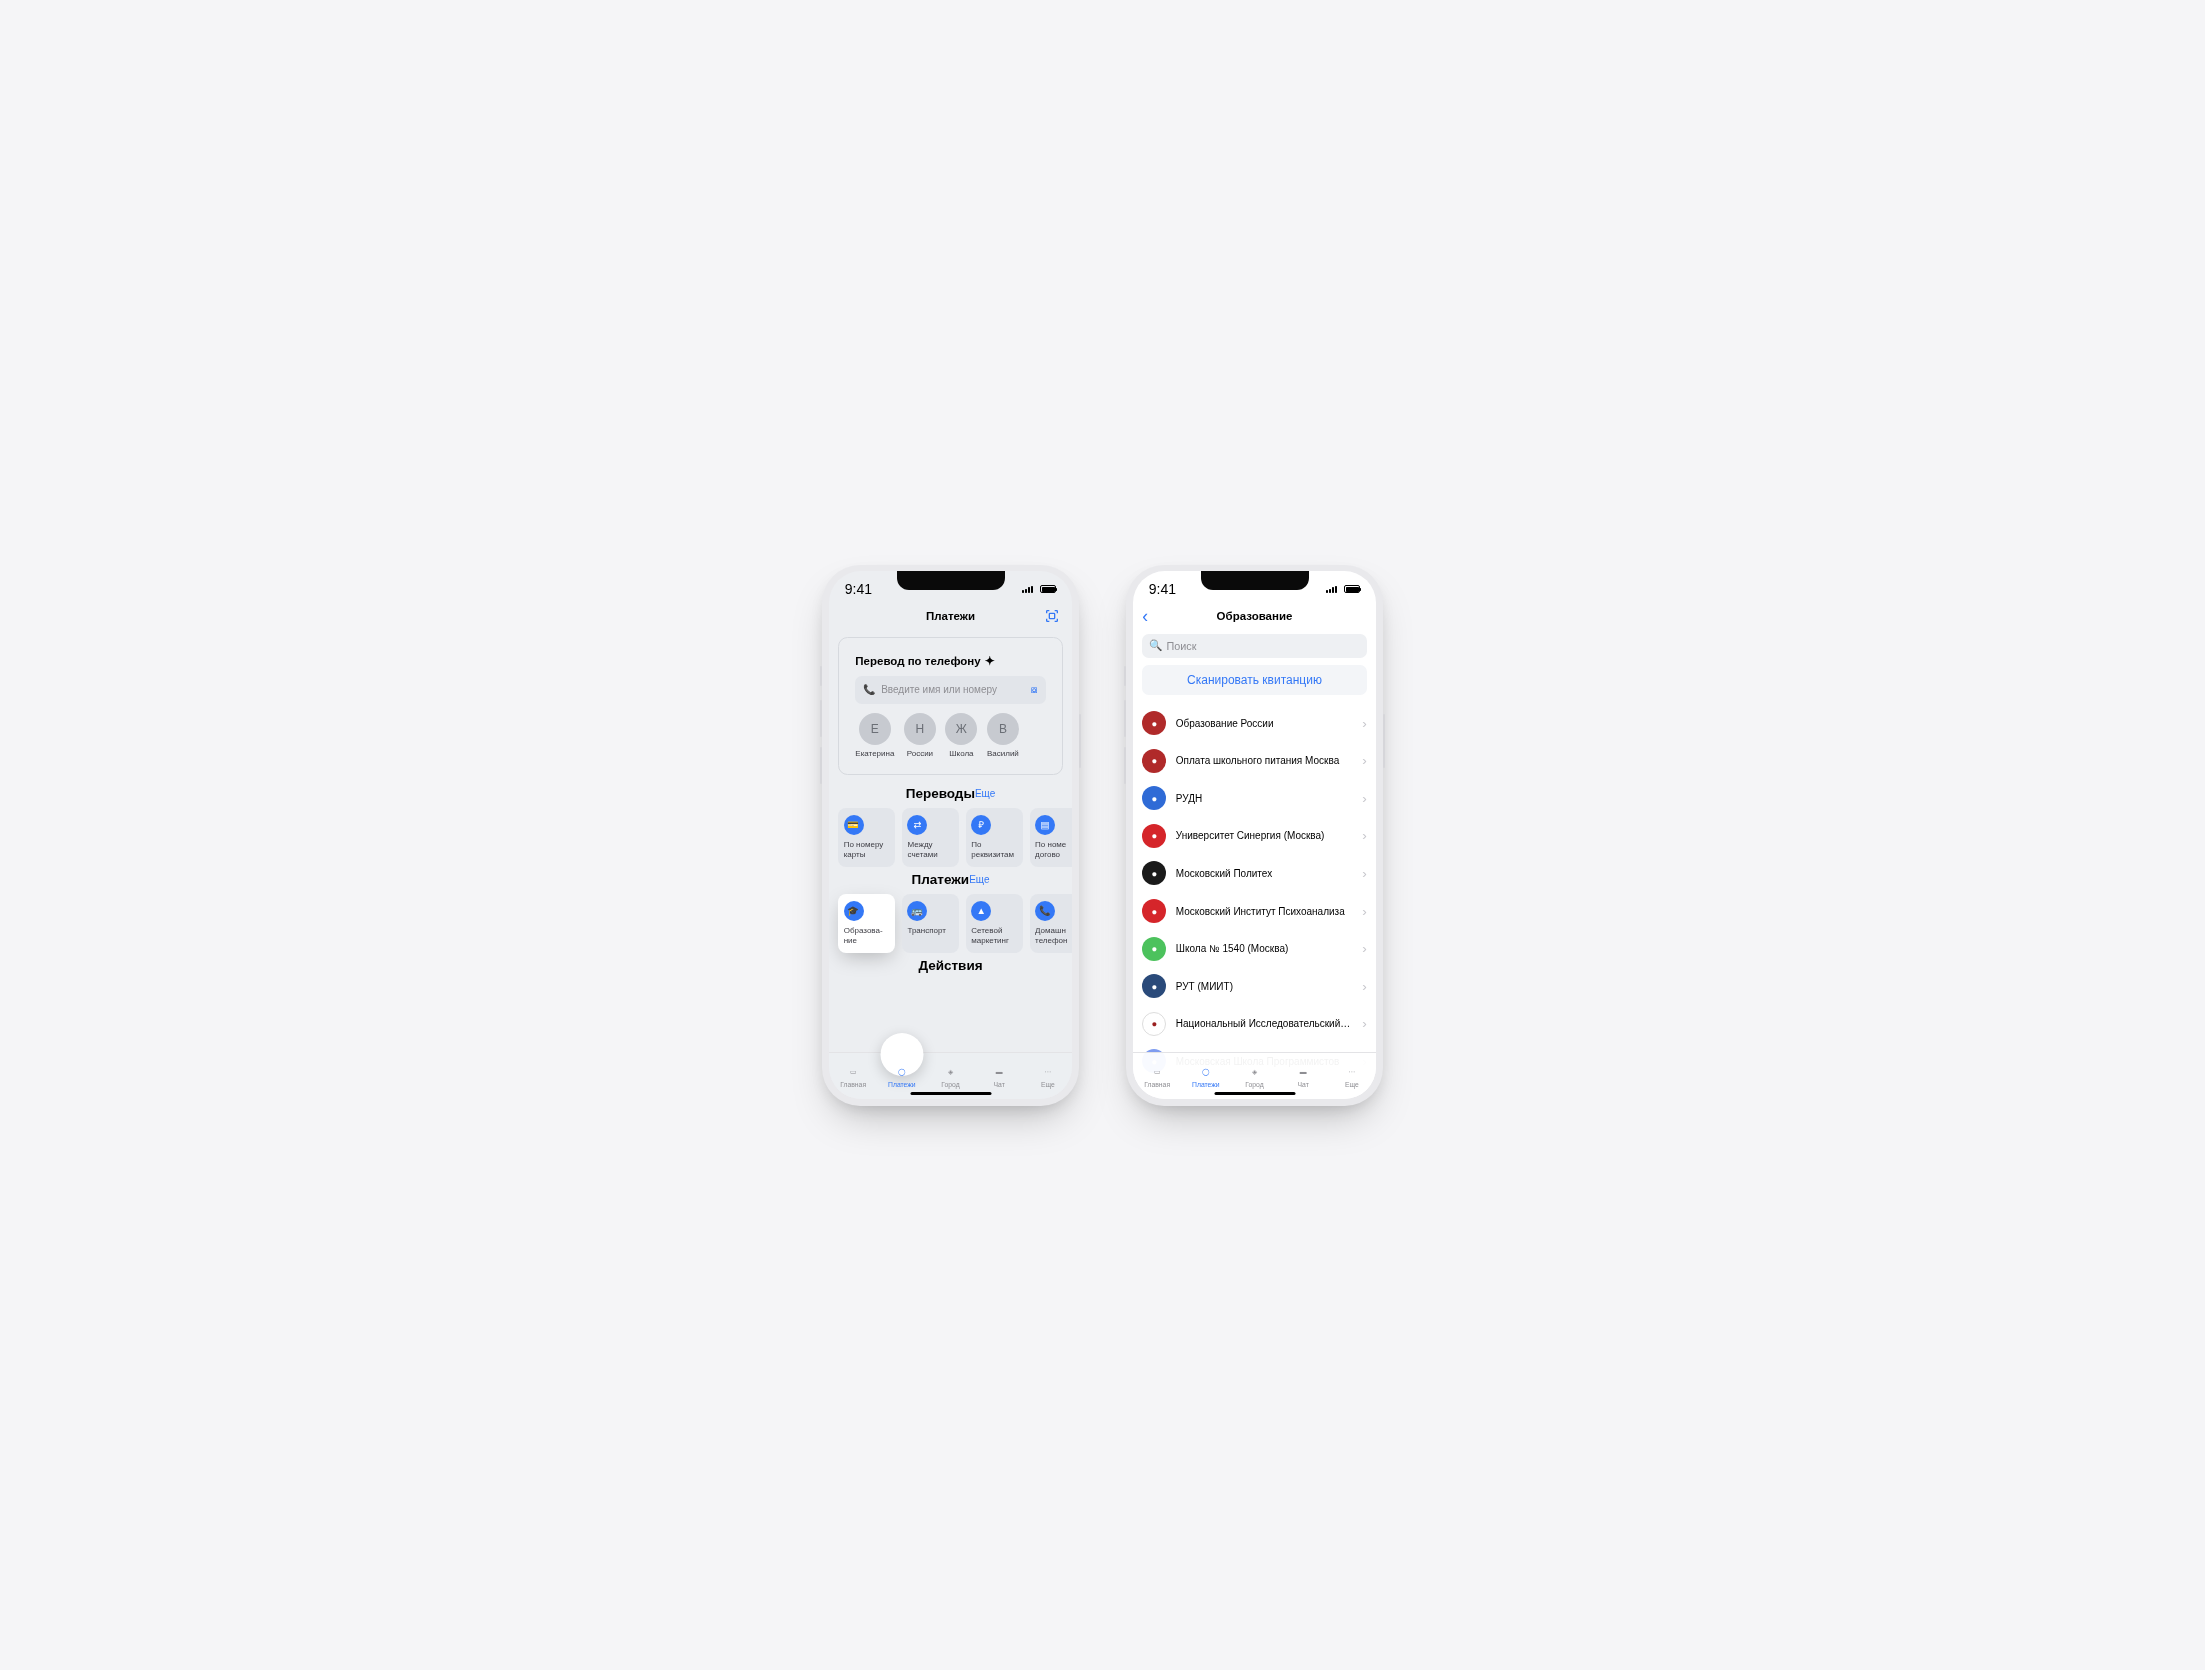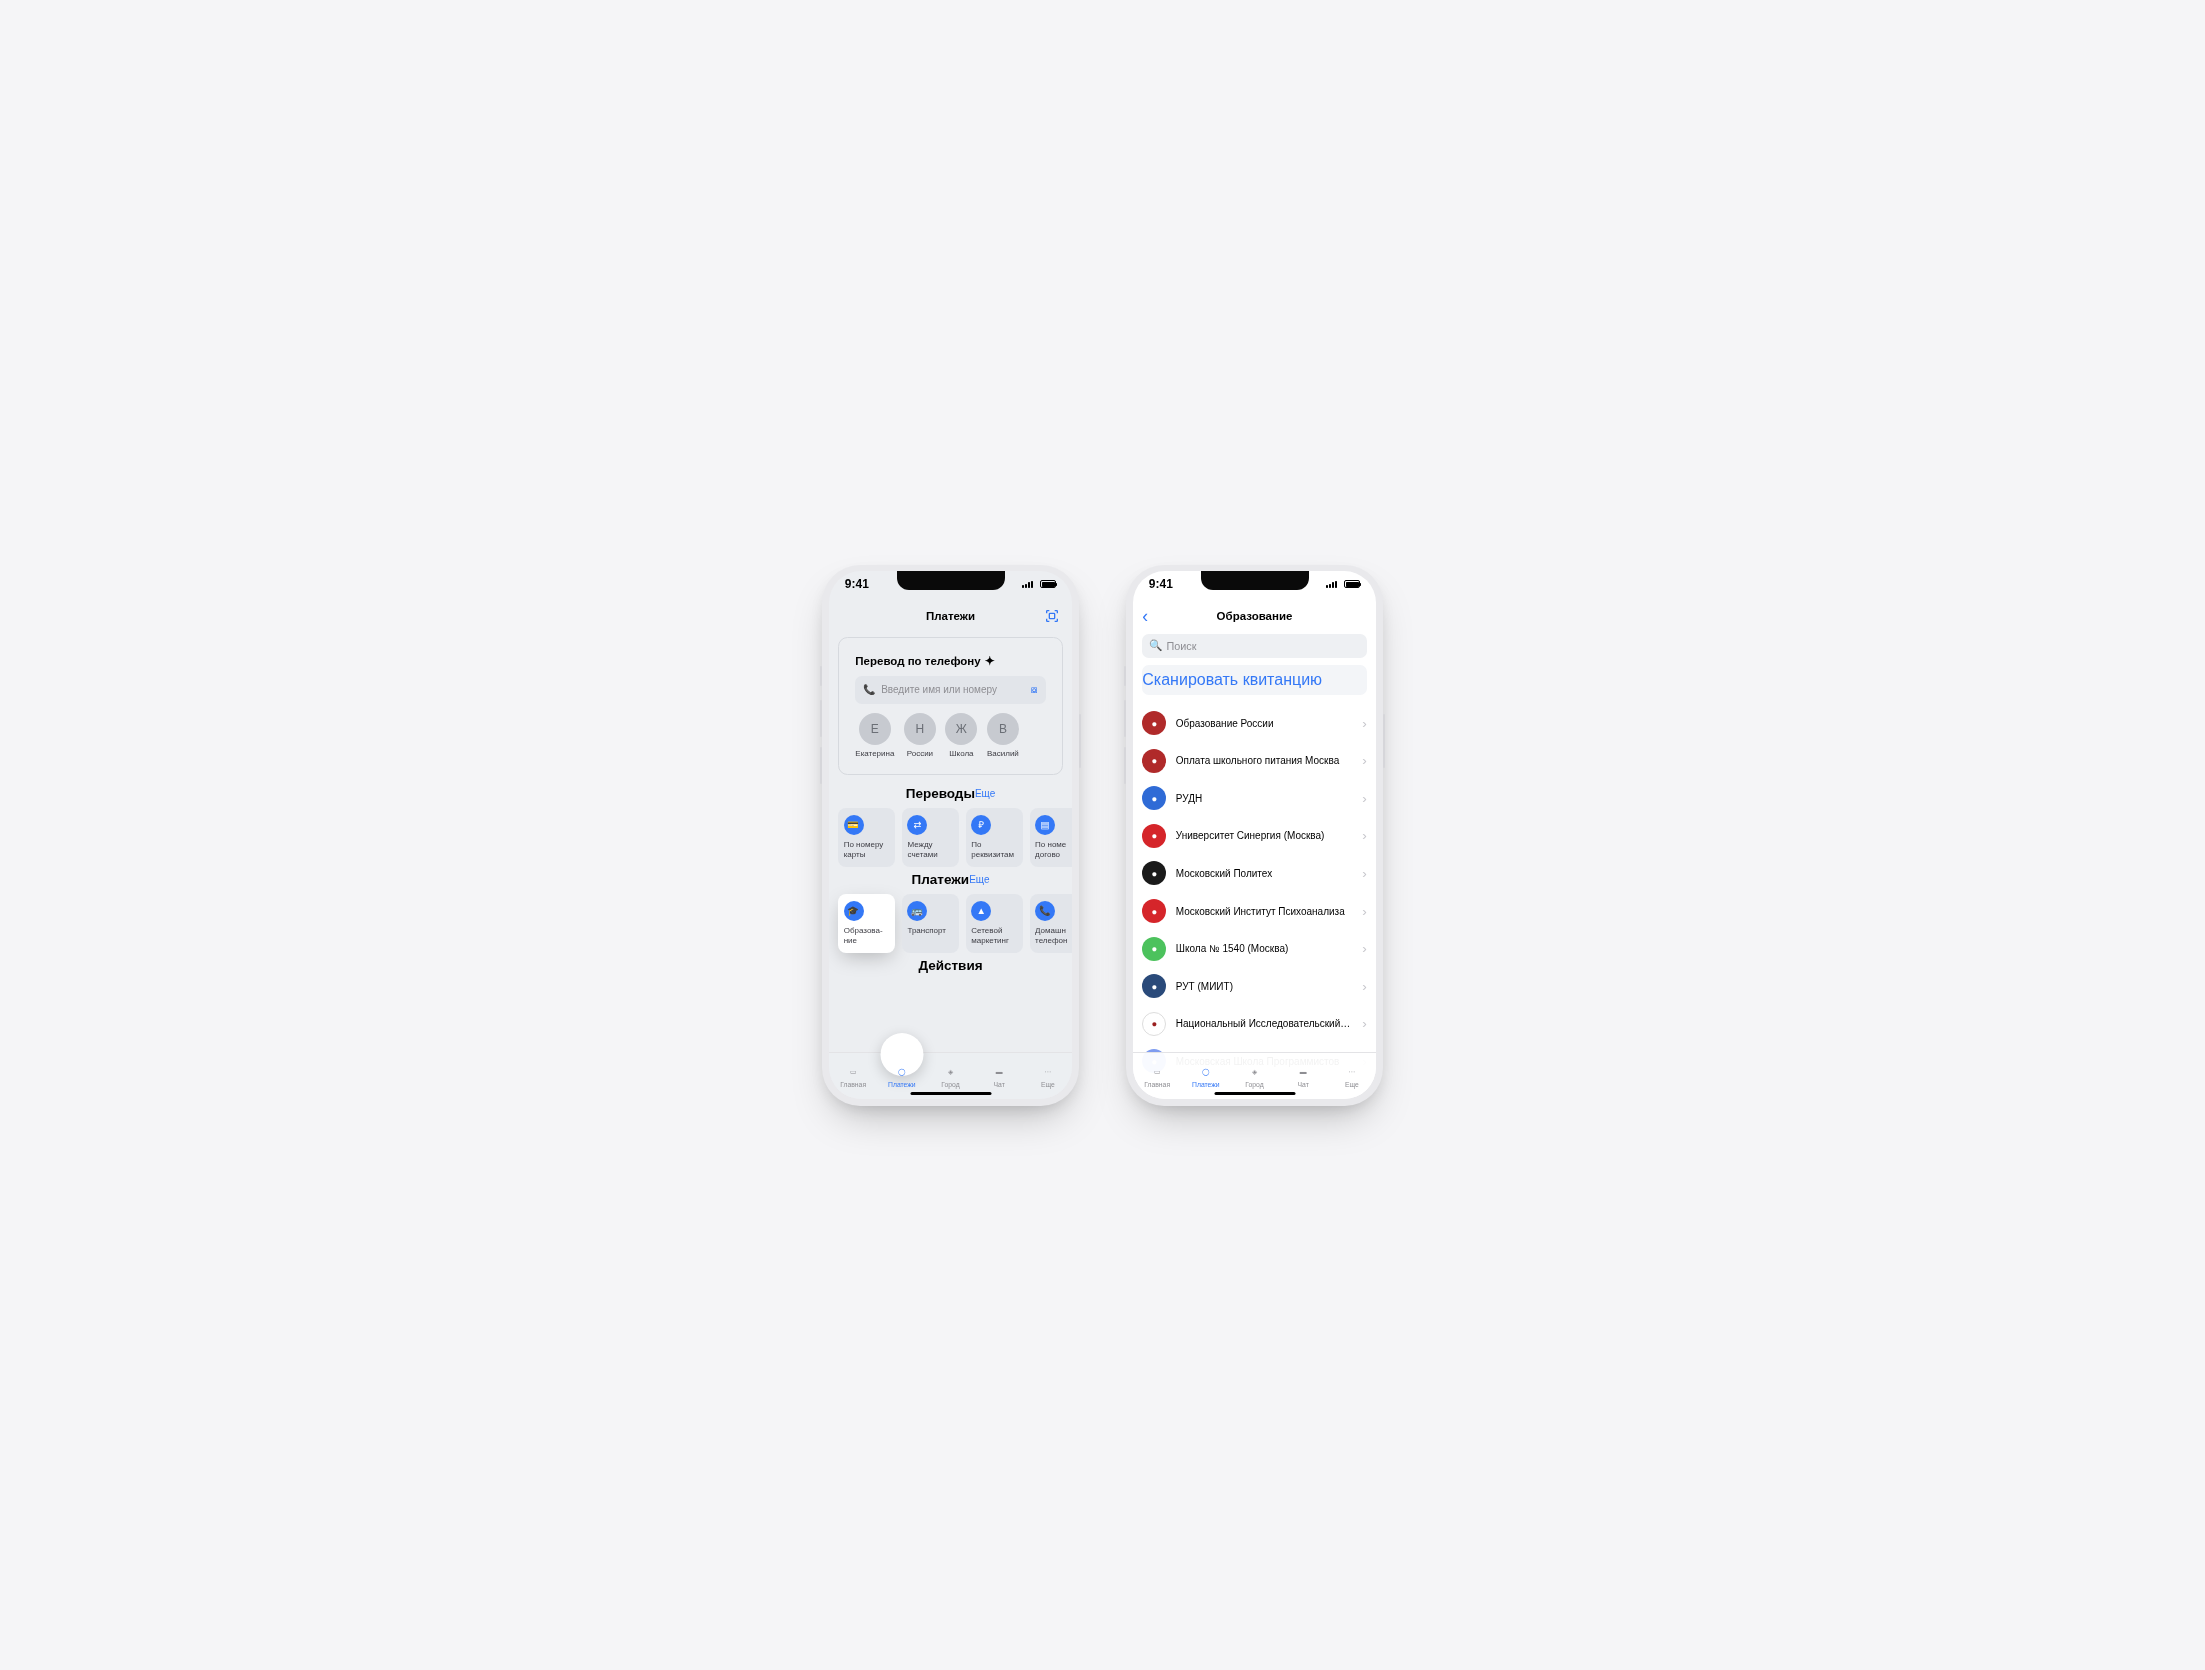--- a/index.html
+++ b/index.html
@@ -11,21 +11,21 @@
 .phone .bezel{width:100%;height:100%;border-radius:32px;background:#fff;overflow:hidden;position:relative}
 .phone.dim .bezel{background:#eceef1}
 .notch{position:absolute;top:0;left:50%;transform:translateX(-50%);width:108px;height:19px;background:#0a0a0a;border-radius:0 0 12px 12px;z-index:20}
 .side-btn{position:absolute;background:#d6d6da;border-radius:2px}
 .side-btn.l1{left:-2px;top:101px;width:2px;height:20px}
 .side-btn.l2{left:-2px;top:135px;width:2px;height:37px}
 .side-btn.l3{left:-2px;top:182px;width:2px;height:37px}
 .side-btn.r1{right:-2px;top:149px;width:2px;height:54px}
 
 
-.status{height:30px;display:flex;align-items:center;justify-content:space-between;padding:0 16px 4px;font-size:12px;font-weight:700;color:#000}
+.status{height:30px;display:flex;align-items:flex-end;justify-content:space-between;padding:0 16px 4px;font-size:14px;font-weight:400;color:#000}
 .status .icons{display:flex;gap:3.4px;align-items:center}
 .sig{display:flex;gap:1px;align-items:flex-end}
 .sig span{width:2px;background:#000;border-radius:0.7px}
 .sig span:nth-child(1){height:2.7px}.sig span:nth-child(2){height:4px}.sig span:nth-child(3){height:5.4px}.sig span:nth-child(4){height:6.8px}
 .batt{width:16px;height:8px;border:0.7px solid #000;border-radius:2px;position:relative}
 .batt::after{content:"";position:absolute;right:-2px;top:2px;width:1.4px;height:2.7px;background:#000;border-radius:0 0.7px 0.7px 0}
 .batt span{position:absolute;inset:0.7px;background:#000;border-radius:0.7px}
 
 
 .hdr{height:30px;display:flex;align-items:center;justify-content:center;position:relative}
@@ -60,21 +60,21 @@
 .tab .ico{width:16px;height:16px;display:flex;align-items:center;justify-content:center;color:#8e8e93}
 .tab.active{color:#3478f6}
 .tab.active .ico{color:#3478f6}
 .tab.bubble{position:relative}
 .tab.bubble::before{content:"";position:absolute;top:-20px;left:50%;transform:translateX(-50%);width:43px;height:43px;border-radius:50%;background:#fff;box-shadow:0 4px 13.5px rgba(0,0,0,.18)}
 .tab.bubble .ico,.tab.bubble .lbl{position:relative;z-index:1}
 .home-ind{position:absolute;bottom:4px;left:50%;transform:translateX(-50%);width:81px;height:2.7px;border-radius:2px;background:#000;z-index:25}
 
 
 .search2{margin:2.7px 9.5px 6.8px;background:#eef0f3;border-radius:6.8px;height:24px;display:flex;align-items:center;gap:4px;padding:0 6.8px;color:#8e8e93;font-size:10.8px}
-.scanbtn{margin:0 9.5px 9.5px;background:#f3f5f8;border-radius:6.8px;height:30px;display:flex;align-items:center;color:#3478f6;font-size:16px}
+.scanbtn{margin:0 9.5px 9.5px;background:#f3f5f8;border-radius:6.8px;height:30px;display:flex;align-items:center;justify-content:center;color:#3478f6;font-size:12px}
 .list{margin-top:4px}
 .li{display:flex;align-items:center;gap:9.5px;padding:6.8px 9.5px;min-height:34px}
 .li .orgico{width:24px;height:24px;border-radius:50%;flex:0 0 24px;display:flex;align-items:center;justify-content:center;color:#fff;font-size:9.5px}
 .li .txt{flex:1;font-size:10px;color:#000;white-space:nowrap;overflow:hidden;text-overflow:ellipsis}
 .li .chev{color:#c7c7cc;font-size:13.5px}
 </style>
 </head>
 <body>
 
 <div class="phone dim">

